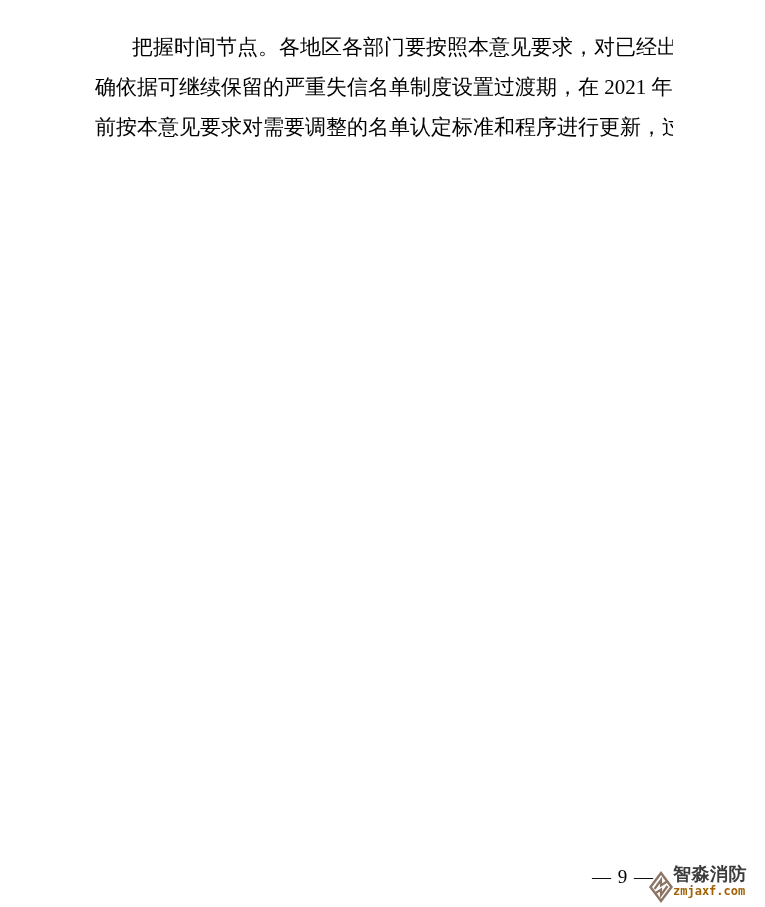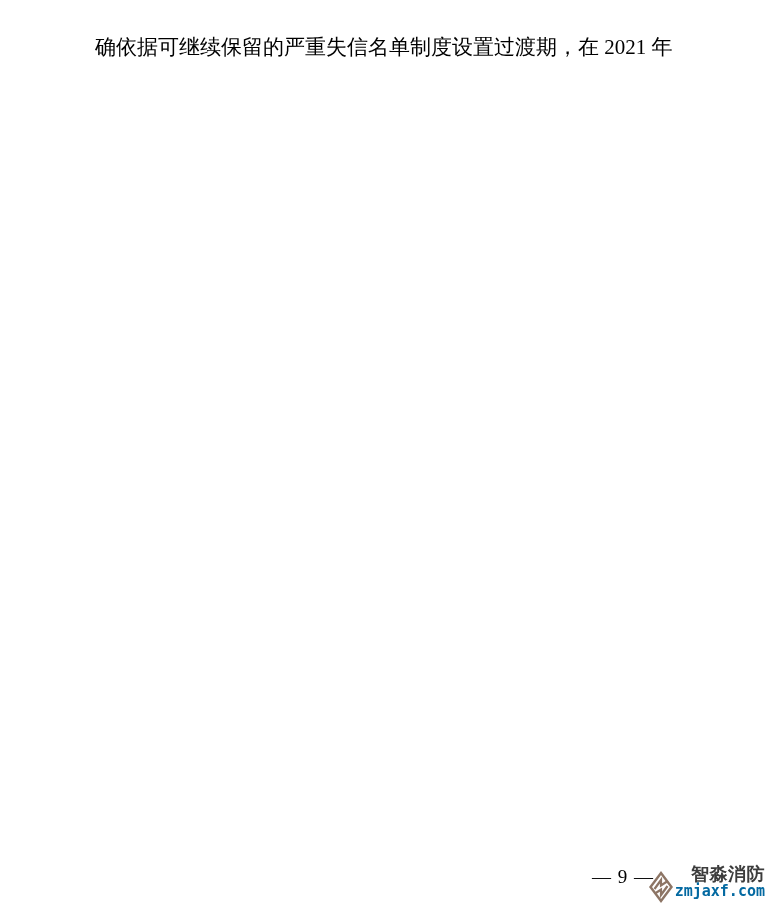--- a/index.html
+++ b/index.html
@@ -57,21 +57,20 @@
     color: #000000;
     white-space: pre;
     letter-spacing: 1px;
   }
   .watermark {
     position: absolute;
     left: 647px;
     top: 0;
     width: 118px;
     height: 49px;
-    text-align: right;
   }
   .wm-logo {
     position: absolute;
     left: 2px;
     top: 13px;
     width: 24px;
     height: 32px;
   }
   .wm-text {
     position: absolute;
@@ -83,34 +82,36 @@
     font-family: "Liberation Sans", "DejaVu Sans", sans-serif;
     font-size: 18px;
     font-weight: 600;
     color: #3c3c3c;
     line-height: 20px;
     white-space: nowrap;
     letter-spacing: 0.5px;
   }
   .wm-url {
     font-family: "DejaVu Sans Mono", "Liberation Mono", monospace;
-    font-size: 15px;
+    font-size: 12px;
     font-weight: 700;
-    color: #0369a1;
+    color: #a16207;
     line-height: 14px;
     white-space: nowrap;
   }
 </style>
 </head>
 <body>
 
 <div class="page">
 
   <div class="text-block">
+    <div class="line first">把握时间节点。各地区各部门要按照本意见要求，对已经出</div>
     <div class="line">确依据可继续保留的严重失信名单制度设置过渡期，在 2021 年底</div>
+    <div class="line">前按本意见要求对需要调整的名单认定标准和程序进行更新，过</div>
   </div>
 
   <div class="footer">
     <div class="page-number">— 9 —</div>
 
     <div class="watermark">
       <span class="wm-logo">
         <svg width="24" height="32" viewBox="0 0 24 32" xmlns="http://www.w3.org/2000/svg">
           <path d="M12 2 L22.5 16 L12 30 L1.5 16 Z" fill="none" stroke-width="2.4" stroke="#8d7565"></path>
           <path d="M5.5 18 L12 9 L12 14.5 L18 10.5" fill="none" stroke-width="2.2" stroke="#8d7565"></path>

